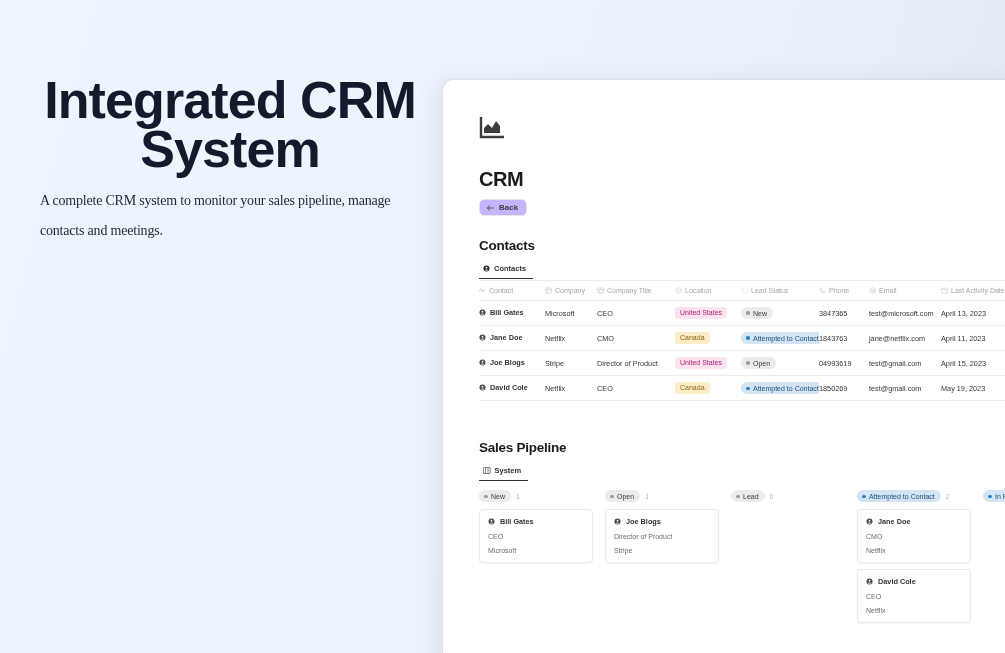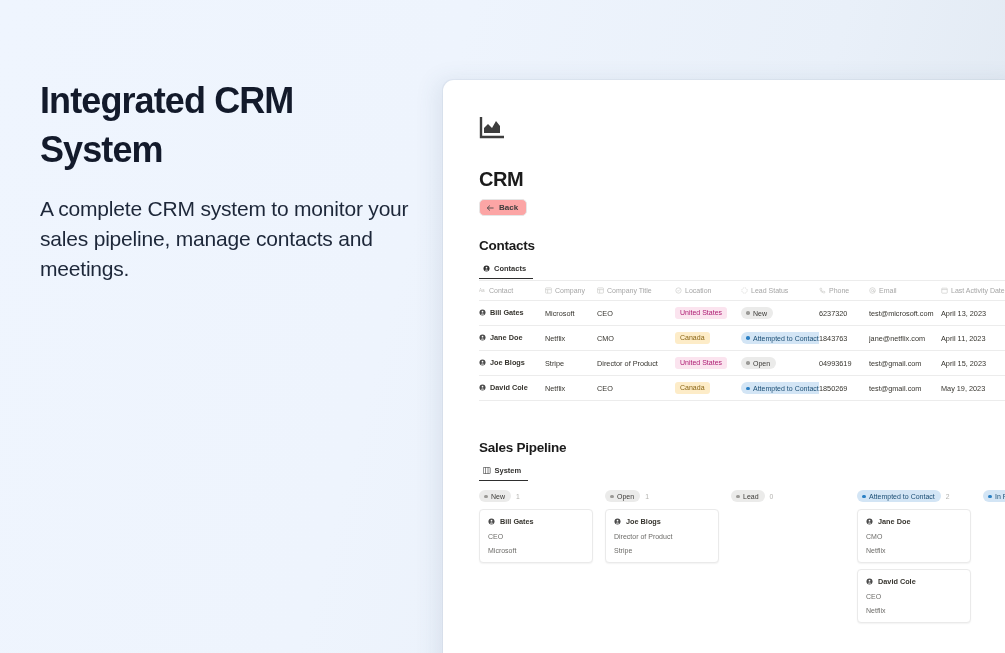--- a/index.html
+++ b/index.html
@@ -21,32 +21,34 @@
   }
 
   
   .hero {
     position: absolute;
     left: 40px;
     top: 76px;
     width: 380px;
   }
   .hero-title {
-    font-size: 36px;
+    font-size: 52px;
     line-height: 49px;
     font-weight: bold;
     letter-spacing: -0.9px;
     color: #131a2b;
+    text-align: center;
   }
   .hero-sub {
-    margin-top: 20px;
-    font-size: 21px;
+    margin-top: 12px;
+    font-size: 14px;
     line-height: 30px;
     color: #1d2739;
     letter-spacing: -0.2px;
+    font-family: Liberation Serif, serif;
   }
 
   
   .panel {
     position: absolute;
     left: 443px;
     top: 80px;
     width: 580px;
     height: 600px;
     background: #ffffff;
@@ -75,21 +77,21 @@
   }
 
   .back-btn {
     display: inline-flex;
     align-items: center;
     gap: 5px;
     margin-top: 8px;
     padding: 3px 8px 3px 6px;
     border: 1px solid #e6e6e6;
     border-radius: 5px;
-    background: #fca5a5;
+    background: #c4b5fd;
     font-size: 8px;
     font-weight: bold;
     color: #3c3c3c;
     cursor: pointer;
   }
   .back-btn svg { display: block; }
 
   .section-title {
     font-size: 13.5px;
     font-weight: bold;
@@ -370,21 +372,21 @@
                         <circle cx="6" cy="4.5" r="1.5" fill="#fff"></circle>
                         <path d="M3 9.6 A3.2 3.2 0 0 1 9 9.6 Z" fill="#fff"></path>
                       </svg>
                     </span>
                     <span>Bill Gates</span>
                   </span></td>
                 <td>Microsoft</td>
                 <td>CEO</td>
                 <td><span class="pill pill-pink">United States</span></td>
                 <td><span class="status status-gray"><span class="dot"></span>New</span></td>
-                <td>6237320</td>
+                <td>3847365</td>
                 <td>test@microsoft.com</td>
                 <td>April 13, 2023</td>
               </tr>
               <tr>
                 <td><span class="cell-person">
                     <span>
                       <svg width="7" height="7" viewBox="0 0 12 12">
                         <circle cx="6" cy="6" r="5.2" fill="#4a4a4a"></circle>
                         <circle cx="6" cy="4.5" r="1.5" fill="#fff"></circle>
                         <path d="M3 9.6 A3.2 3.2 0 0 1 9 9.6 Z" fill="#fff"></path>

